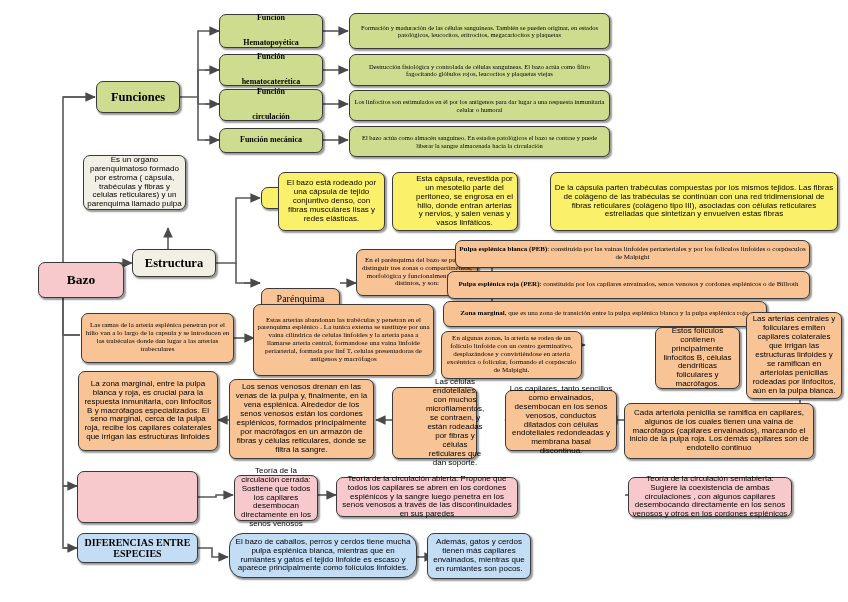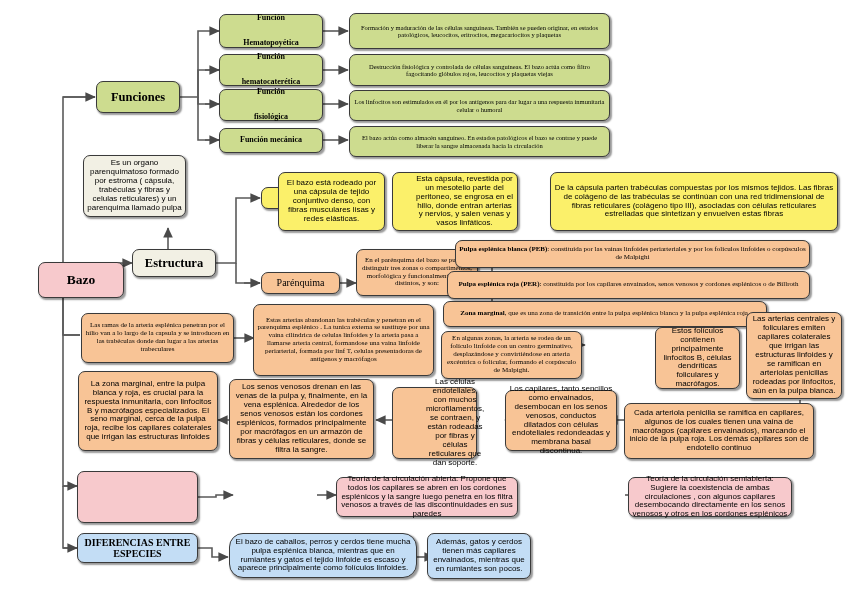--- a/index.html
+++ b/index.html
@@ -145,52 +145,52 @@
   <div class="node green serif t8 b col" style="left:219px;top:14px;width:104px;height:34px;">
     <span>Función</span>
     <span>Hematopoyética</span>
   </div>
   <div class="node green serif t8 b col" style="left:219px;top:54px;width:104px;height:32px;">
     <span>Función</span>
     <span>hematocaterética</span>
   </div>
   <div class="node green serif t8 b col" style="left:219px;top:89px;width:104px;height:32px;">
     <span>Función</span>
-    <span>fisiológica</span>
+    <span>circulación</span>
   </div>
   <div class="node green serif t8 b" style="left:219px;top:128px;width:104px;height:25px;">
     <span>Función mecánica</span>
   </div>
 
   <div class="node green serif t65" style="left:349px;top:13px;width:261px;height:36px;">
     <span>Formación y maduración de las células sanguíneas. También se pueden originar, en estados patológicos, leucocitos, eritrocitos, megacariocitos y plaquetas</span>
   </div>
   <div class="node green serif t65" style="left:349px;top:54px;width:261px;height:32px;">
     <span>Destrucción fisiológica y controlada de células sanguíneas. El bazo actúa como filtro fagocitando glóbulos rojos, leucocitos y plaquetas viejas</span>
   </div>
   <div class="node green serif t65" style="left:349px;top:90px;width:261px;height:31px;">
     <span>Los linfocitos son estimulados en él por los antígenos para dar lugar a una respuesta inmunitaria celular o humoral</span>
   </div>
   <div class="node green serif t65" style="left:349px;top:126px;width:261px;height:31px;">
     <span>El bazo actúa como almacén sanguíneo. En estados patológicos el bazo se contrae y puede liberar la sangre almacenada hacia la circulación</span>
   </div>
 
-  <div class="node cream sans t8" style="left:83px;top:155px;width:103px;height:62px;">
+  <div class="node cream sans t8" style="left:83px;top:155px;width:103px;height:55px;">
     <span>Es un organo parenquimatoso formado por estroma ( cápsula, trabéculas y fibras y celulas reticulares) y un parenquima llamado pulpa</span>
   </div>
 
   <div class="node cream serif t12 b" style="left:132px;top:249px;width:84px;height:28px;">
     <span>Estructura</span>
   </div>
 
   <div class="node yellow serif t10 b" style="left:261px;top:187px;width:74px;height:22px;">
     <span>Estroma</span>
   </div>
 
-  <div class="node orange serif t10" style="left:261px;top:272px;width:79px;height:22px;">
+  <div class="node orange serif t10" style="left:261px;top:288px;width:79px;height:22px;">
     <span>Parénquima</span>
   </div>
 
   <div class="node yellow sans t8" style="left:278px;top:172px;width:107px;height:59px;">
     <span>El bazo está rodeado por una cápsula de tejido conjuntivo denso, con fibras musculares lisas y redes elásticas.</span>
   </div>
   <div class="node yellow sans t8" style="left:392px;top:172px;width:126px;height:59px;padding-left:22px;">
     <span>Esta cápsula, revestida por un mesotelio parte del peritoneo, se engrosa en el hilio, donde entran arterias y nervios, y salen venas y vasos linfáticos.</span>
   </div>
   <div class="node yellow sans t8" style="left:550px;top:172px;width:288px;height:59px;">
@@ -249,22 +249,25 @@
 
   <div class="node orange sans t8" style="left:78px;top:371px;width:140px;height:80px;">
     <span>La zona marginal, entre la pulpa blanca y roja, es crucial para la respuesta inmunitaria, con linfocitos B y macrófagos especializados. El seno marginal, cerca de la pulpa roja, recibe los capilares colaterales que irrigan las estructuras linfoides</span>
   </div>
 
   <div class="node pink col" style="left:77px;top:471px;width:121px;height:52px;padding:2px 2px;">
     <span class="serif t10 b title-2line" style="display:block;"></span>
     <span class="sans t7" style="display:block;margin-top:1px;"></span>
   </div>
 
+  <div class="node pink sans t8" style="left:234px;top:475px;width:84px;height:46px;">
+    <span>Teoría de la circulación cerrada: Sostiene que todos los capilares desembocan directamente en los senos venosos</span>
+  </div>
   <div class="node pink sans t8" style="left:336px;top:477px;width:182px;height:40px;">
-    <span>Teoría de la circulación abierta: Propone que todos los capilares se abren en los cordones esplénicos y la sangre luego penetra en los filtra venosos a través de las discontinuidades en sus paredes</span>
+    <span>Teoría de la circulación abierta: Propone que todos los capilares se abren en los cordones esplénicos y la sangre luego penetra en los senos venosos a través de las discontinuidades en sus paredes</span>
   </div>
   <div class="node pink sans t8" style="left:628px;top:477px;width:164px;height:40px;">
     <span>Teoría de la circulación semiabierta: Sugiere la coexistencia de ambas circulaciones , con algunos capilares desembocando directamente en los senos venosos y otros en los cordones esplénicos</span>
   </div>
 
   <div class="node blue serif t10 b" style="left:77px;top:533px;width:121px;height:30px;">
     <span>DIFERENCIAS ENTRE ESPECIES</span>
   </div>
 
   <div class="node blue sans t8" style="left:229px;top:533px;width:188px;height:45px;border-radius:14px;">

